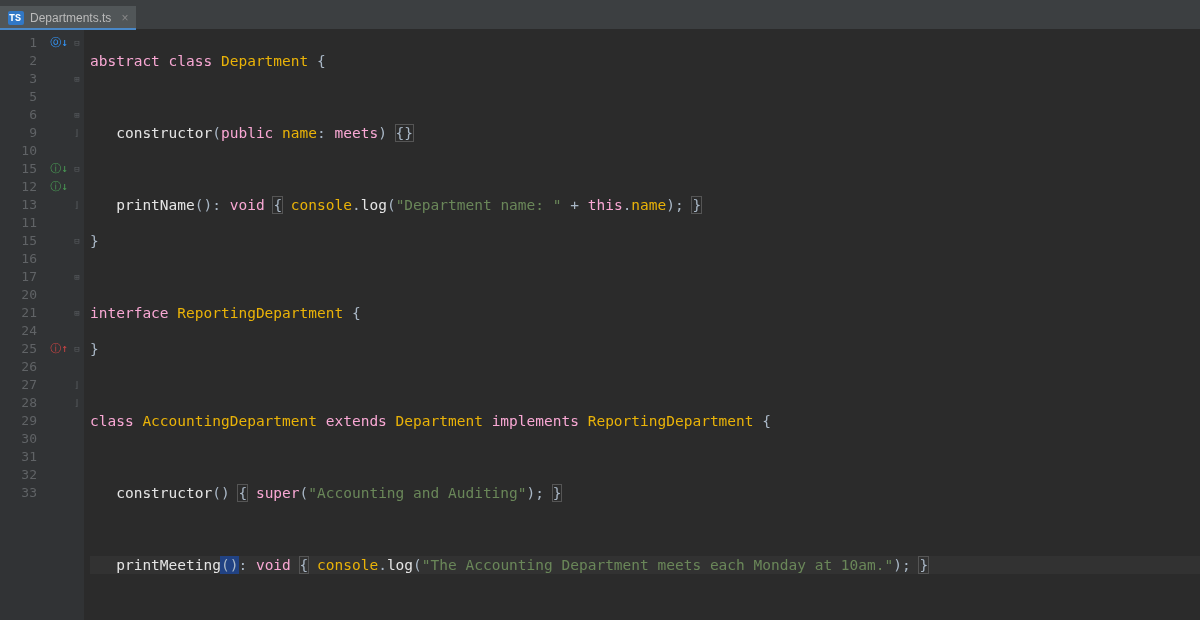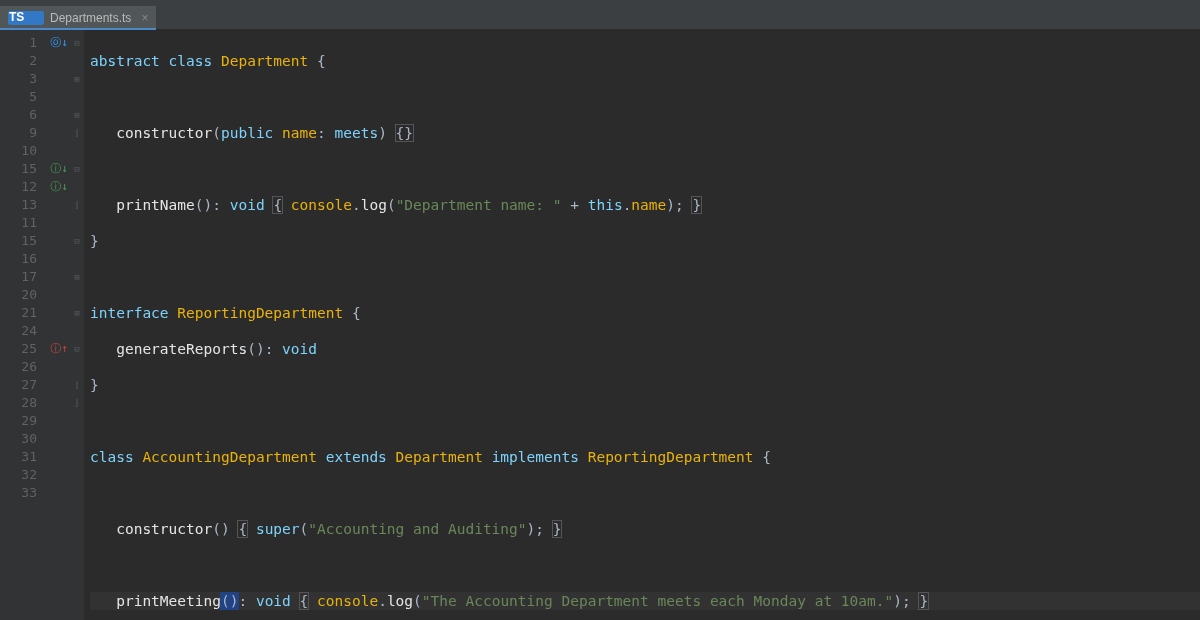--- a/index.html
+++ b/index.html
@@ -36,31 +36,31 @@
     color:#bbbbbb;
     gap:6px;
   }
   .tab::after {
     content:"";
     position:absolute;
     left:0;right:0;bottom:-1px;height:2px;
     background:#4a88c7;
   }
   .ts-badge {
-    width:36px;height:14px;
+    width:16px;height:14px;
     background:#3178c6;
     color:#fff;
-    font-size:12px;
+    font-size:10px;
     font-weight:bold;
     display:flex;
     align-items:flex-end;
     justify-content:flex-start;
     padding:0 0 1px 1px;
     border-radius:2px;
-    font-family:Liberation Sans, sans-serif;
+    font-family:Liberation Mono, monospace;
   }
   .close-x {
     color:#888;
     font-size:12px;
     padding-left:4px;
   }
   
   .editor {
     display:flex;
     height:calc(100% - 30px);
@@ -102,21 +102,21 @@
   .code {
     flex:1;
     padding:4px 0 0 6px;
     line-height:18px;
     white-space:pre;
     position:relative;
   }
   .row { height:18px; }
   .row.hl { background:#323232; }
   
-  .kw { color:#7dd3fc; }
+  .kw { color:#f9a8d4; }
   .fn { color:#e5e5e5; }
   .id { color:#eab308; }
   .str { color:#6a8759; }
   .pn { color:#a9b7c6; }
   .sel {
     background:#214283;
     box-shadow:0 0 0 1px #214283;
   }
   .box { outline:1px solid #555; }
   .arr-up { color:#cc4444; }
@@ -225,21 +225,20 @@
 
   <div class="code">
 <div class="row"><span class="kw">abstract</span> <span class="kw">class</span> <span class="id">Department</span> <span class="pn">{</span></div>
 <div class="row"></div>
 <div class="row">   <span class="fn">constructor</span><span class="pn">(</span><span class="kw">public</span> <span class="id">name</span><span class="pn">:</span> <span class="kw">meets</span><span class="pn">)</span> <span class="pn box">{}</span></div>
 <div class="row"></div>
 <div class="row">   <span class="fn">printName</span><span class="pn">()</span><span class="pn">:</span> <span class="kw">void</span> <span class="pn box">{</span> <span class="id">console</span><span class="pn">.</span><span class="fn">log</span><span class="pn">(</span><span class="str">"Department name: "</span><span class="pn"> + </span><span class="kw">this</span><span class="pn">.</span><span class="id">name</span><span class="pn">)</span><span class="pn">;</span> <span class="pn box">}</span></div>
 <div class="row"><span class="pn">}</span></div>
 <div class="row"></div>
 <div class="row"><span class="kw">interface</span> <span class="id">ReportingDepartment</span> <span class="pn">{</span></div>
-<div class="row">   <span class="fn">generateReports</span><span class="pn">()</span><span class="pn">:</span> <span class="kw">void</span></div>
 <div class="row"><span class="pn">}</span></div>
 <div class="row"></div>
 <div class="row"><span class="kw">class</span> <span class="id">AccountingDepartment</span> <span class="kw">extends</span> <span class="id">Department</span> <span class="kw">implements</span> <span class="id">ReportingDepartment</span> <span class="pn">{</span></div>
 <div class="row"></div>
 <div class="row">   <span class="fn">constructor</span><span class="pn">()</span> <span class="pn box">{</span> <span class="kw">super</span><span class="pn">(</span><span class="str">"Accounting and Auditing"</span><span class="pn">)</span><span class="pn">;</span> <span class="pn box">}</span></div>
 <div class="row"></div>
 <div class="row hl">   <span class="fn">printMeeting</span><span class="pn sel">()</span><span class="pn">:</span> <span class="kw">void</span> <span class="pn box">{</span> <span class="id">console</span><span class="pn">.</span><span class="fn">log</span><span class="pn">(</span><span class="str">"The Accounting Department meets each Monday at 10am."</span><span class="pn">)</span><span class="pn">;</span> <span class="pn box">}</span></div>
 
 
 

